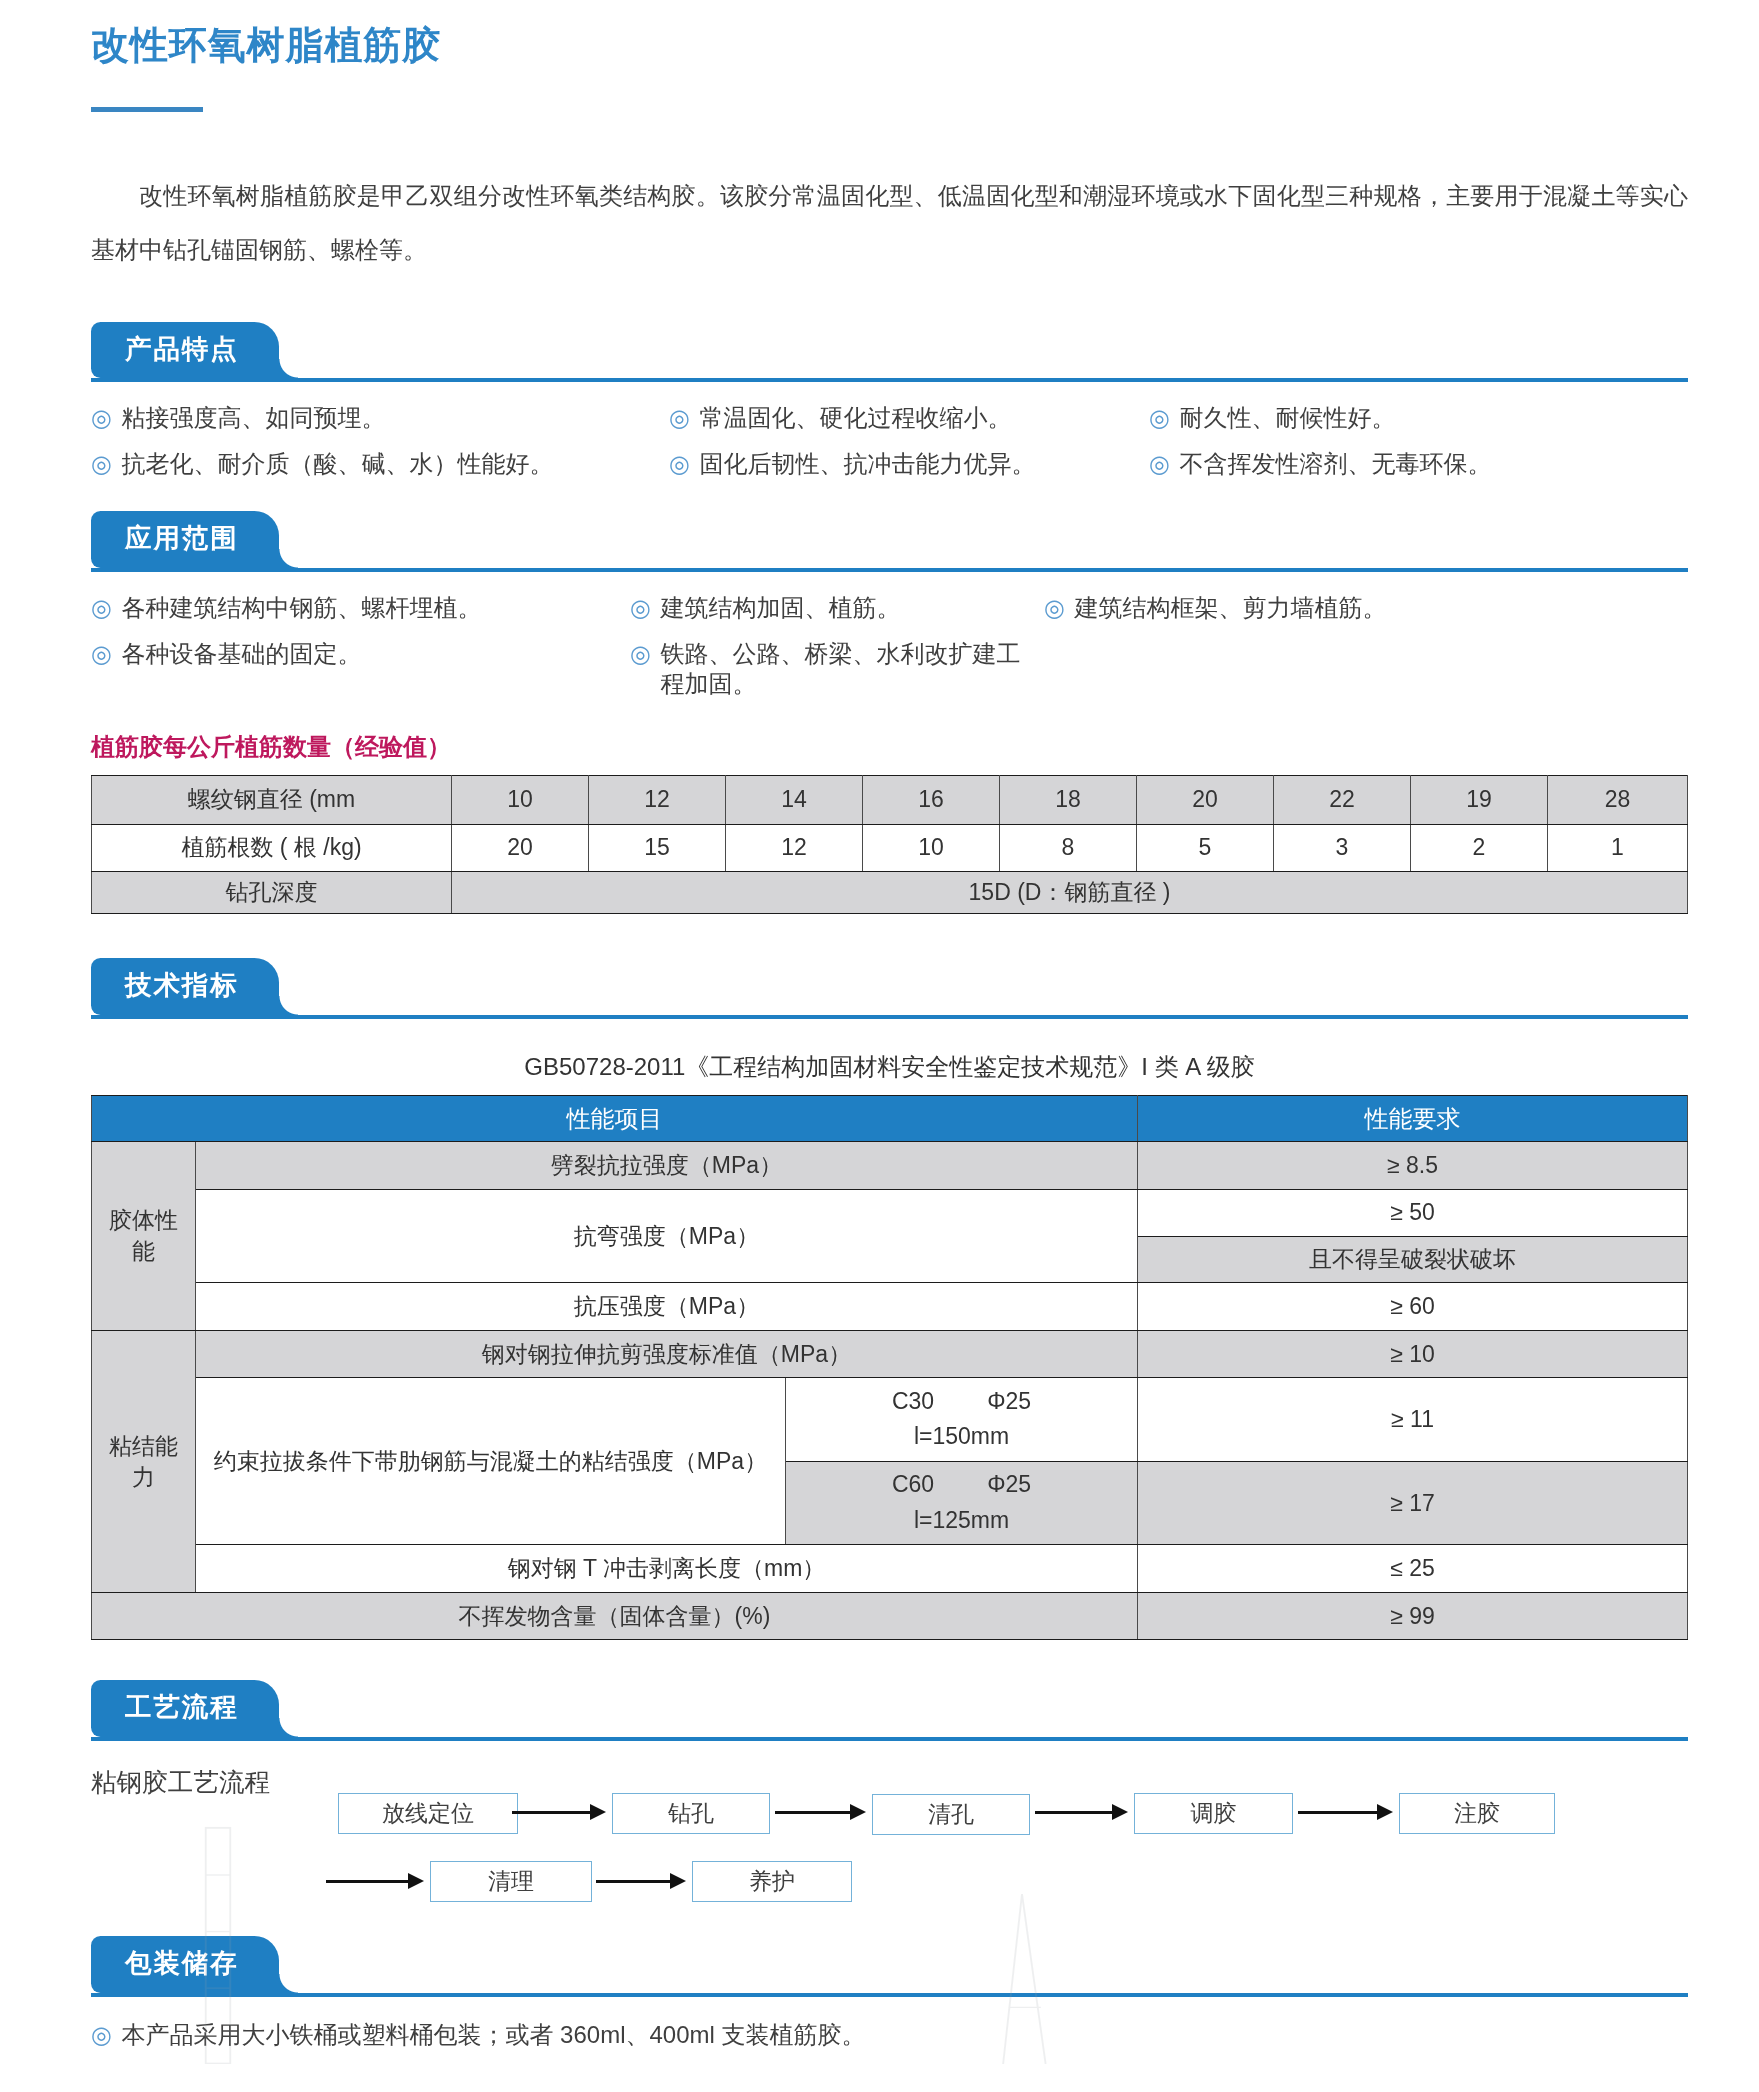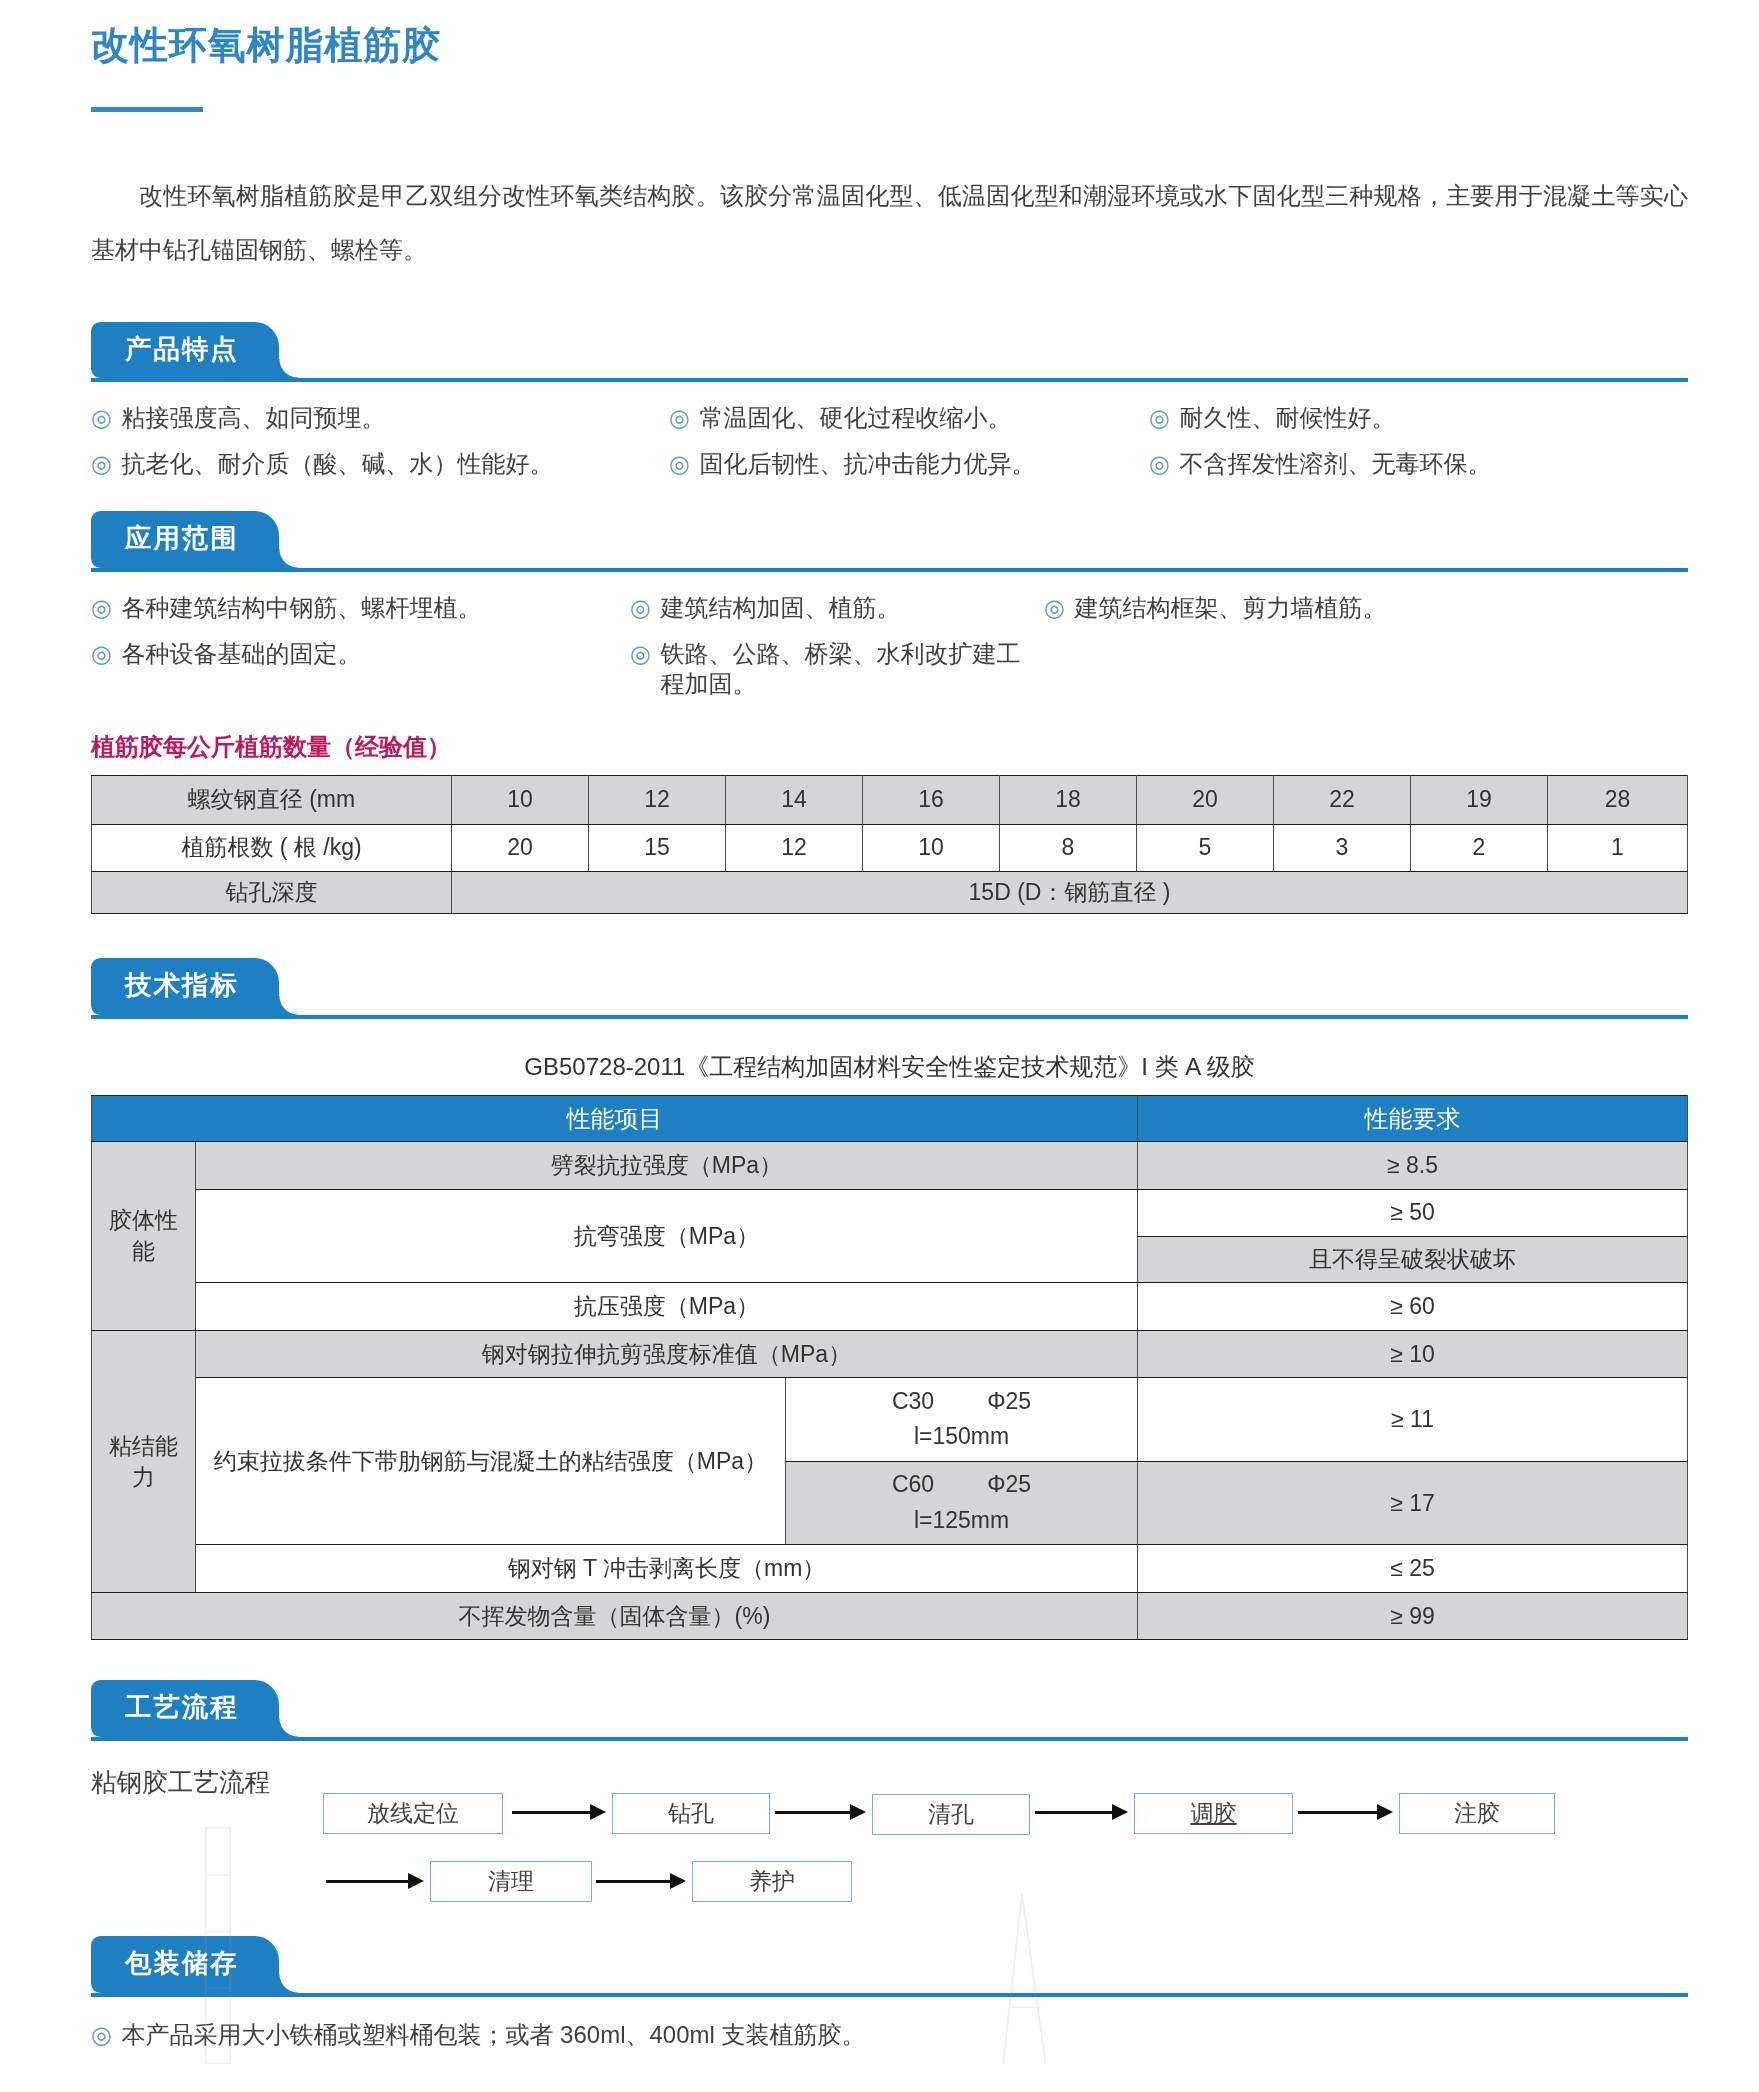--- a/index.html
+++ b/index.html
@@ -285,24 +285,24 @@
     </section>
 
     <section class="sec-process">
       <div class="section-header">
         <span class="tab">工艺流程</span>
       </div>
 
       <div class="flow-wrap">
         <span class="flow-subtitle">粘钢胶工艺流程</span>
 
-        <div class="flow-box" style="left:232px; top:27.4px; width:180px;">放线定位</div>
+        <div class="flow-box" style="left:247px; top:27.4px; width:180px;">放线定位</div>
         <div class="flow-box" style="left:521px; top:27.4px; width:158px;">钻孔</div>
         <div class="flow-box" style="left:781px; top:29px; width:158px;">清孔</div>
-        <div class="flow-box" style="left:1043px; top:27.4px; width:159px;text-decoration:underline;">调胶</div>
+        <div class="flow-box" style="left:1043px; top:27.4px; width:159px;">调胶</div>
         <div class="flow-box" style="left:1308px; top:27.4px; width:156px;">注胶</div>
 
         <div class="flow-arrow" style="left:421px;  top:46px; width:81px;"></div>
         <div class="flow-arrow" style="left:684px;  top:46px; width:78px;"></div>
         <div class="flow-arrow" style="left:944px;  top:46px; width:80px;"></div>
         <div class="flow-arrow" style="left:1207px; top:46px; width:82px;"></div>
 
         <div class="flow-box" style="left:339px; top:96px; width:162px;">清理</div>
         <div class="flow-box" style="left:601px; top:96px; width:160px;">养护</div>
 

